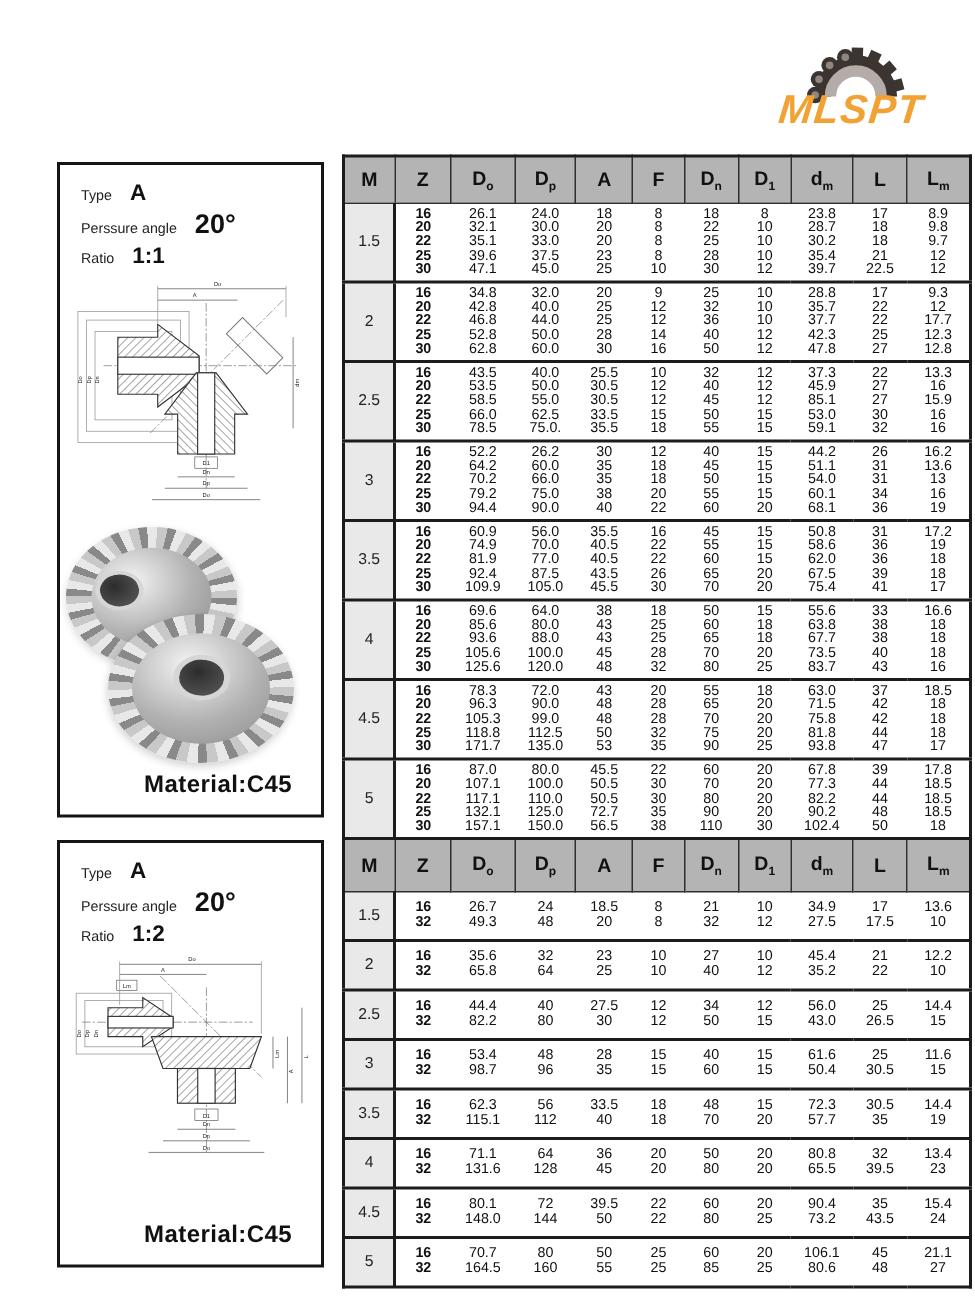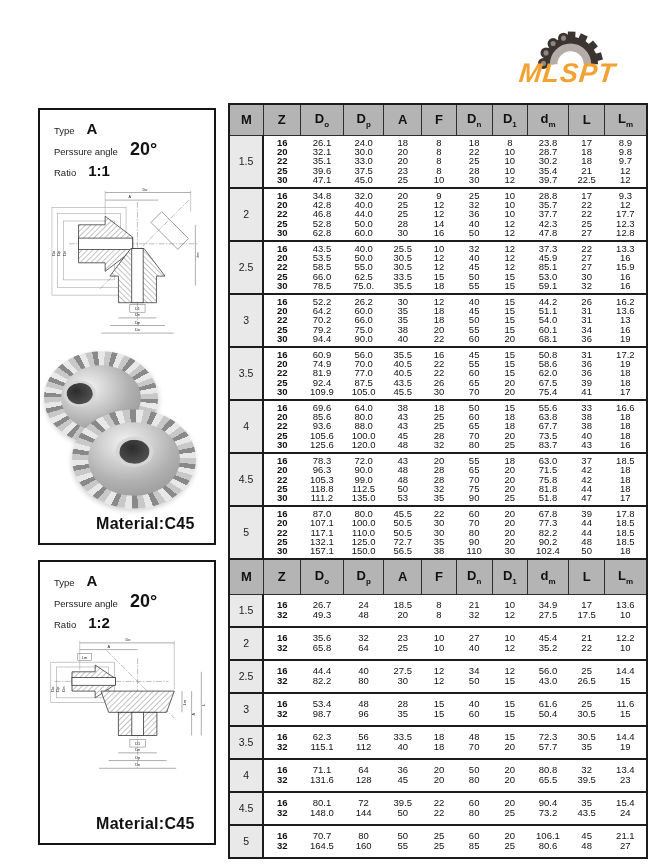--- a/index.html
+++ b/index.html
@@ -658,21 +658,21 @@
             <div>20</div>
             <div>22</div>
             <div>25</div>
             <div>30</div>
           </td>
           <td class="data-cell">
             <div>78.3</div>
             <div>96.3</div>
             <div>105.3</div>
             <div>118.8</div>
-            <div>111.2</div>
+            <div>171.7</div>
           </td>
           <td class="data-cell">
             <div>72.0</div>
             <div>90.0</div>
             <div>99.0</div>
             <div>112.5</div>
             <div>135.0</div>
           </td>
           <td class="data-cell">
             <div>43</div>
@@ -700,21 +700,21 @@
             <div>20</div>
             <div>20</div>
             <div>20</div>
             <div>25</div>
           </td>
           <td class="data-cell">
             <div>63.0</div>
             <div>71.5</div>
             <div>75.8</div>
             <div>81.8</div>
-            <div>51.8</div>
+            <div>93.8</div>
           </td>
           <td class="data-cell">
             <div>37</div>
             <div>42</div>
             <div>42</div>
             <div>44</div>
             <div>47</div>
           </td>
           <td class="data-cell">
             <div>18.5</div>

